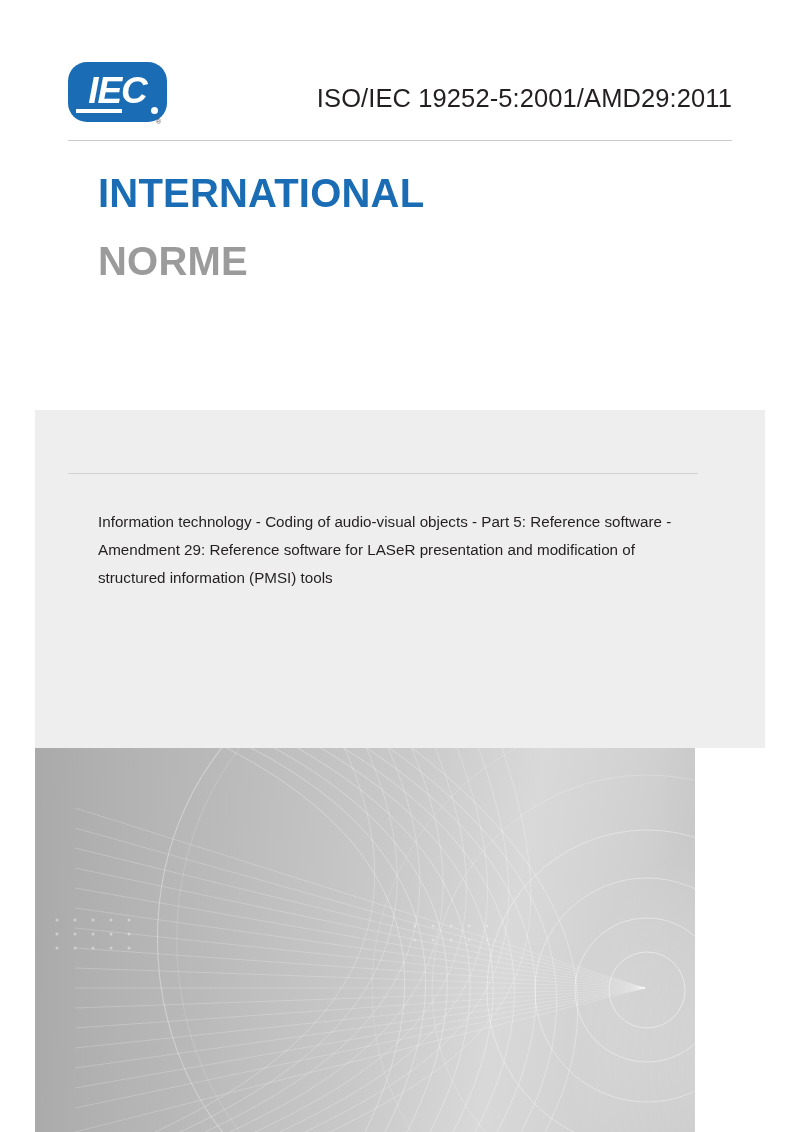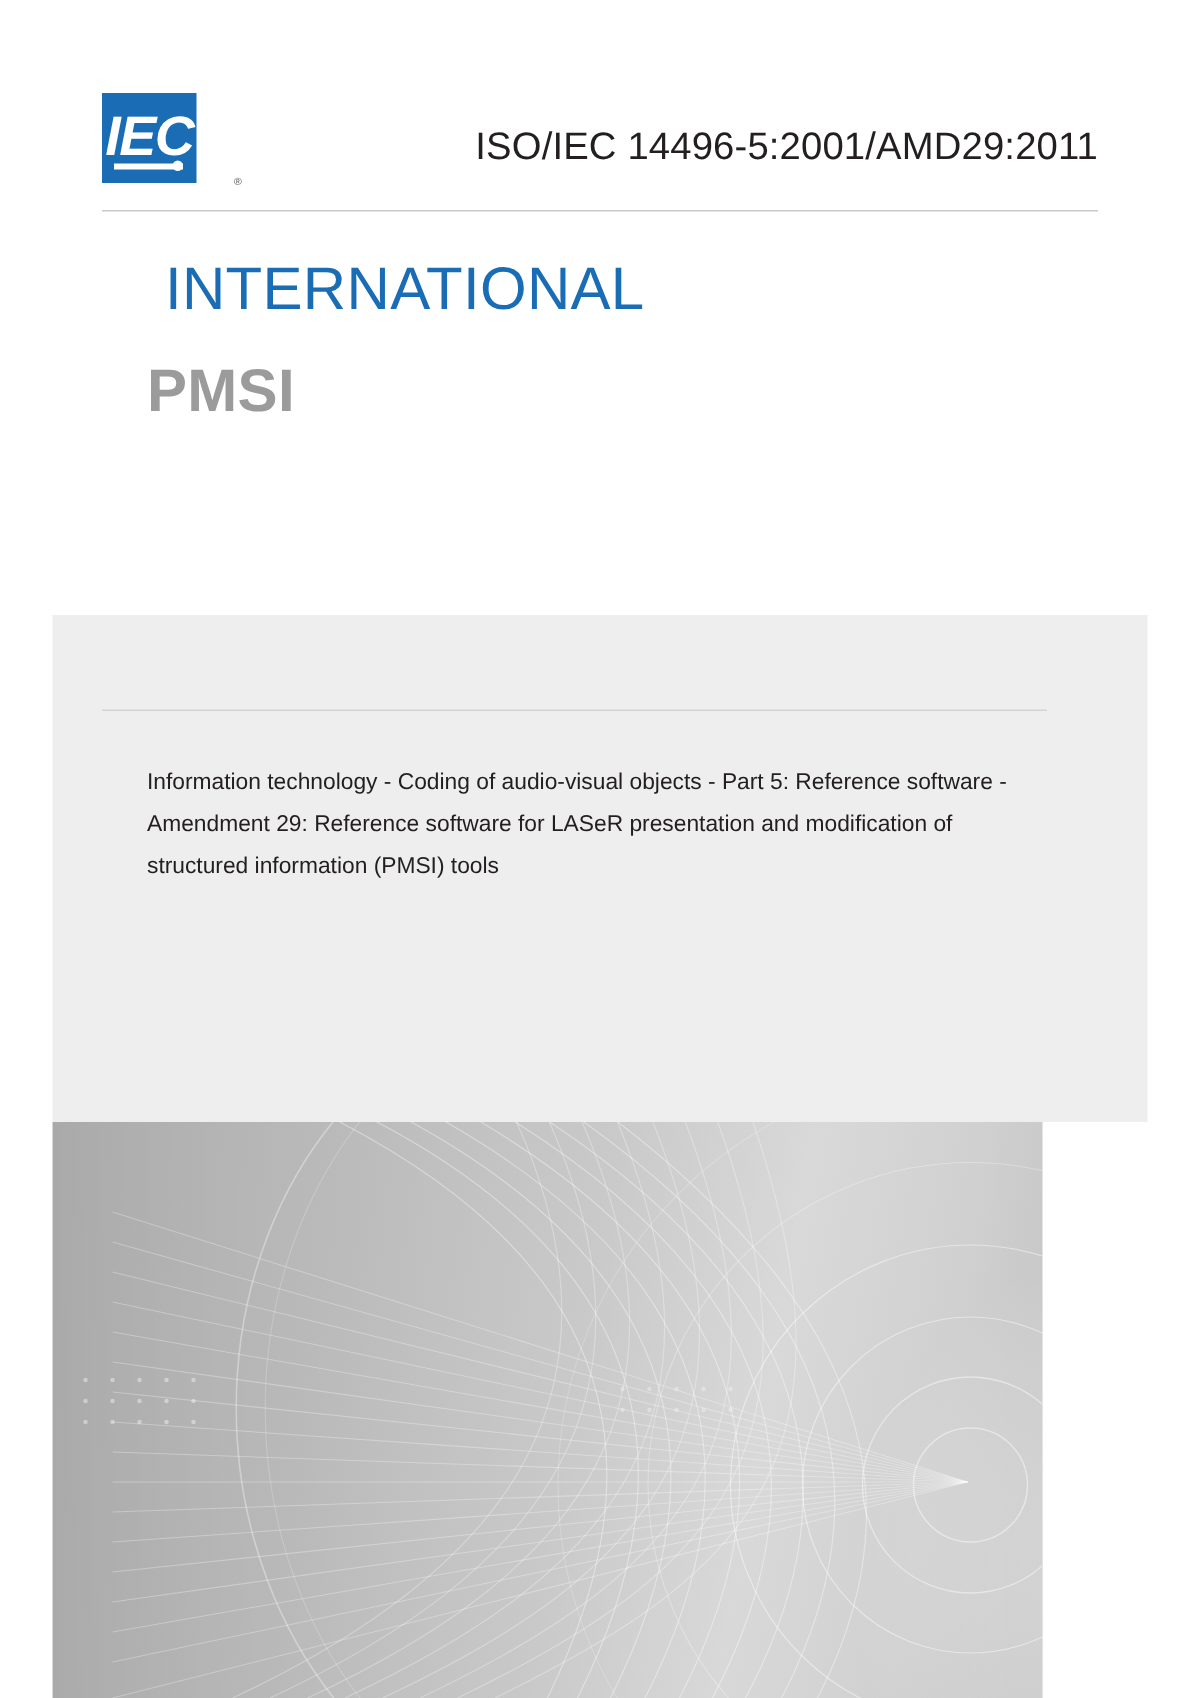--- a/index.html
+++ b/index.html
@@ -29,26 +29,27 @@
     left: 68px;
     top: 62px;
     width: 664px;
     height: 78px;
   }
 
   .logo {
     position: absolute;
     left: 0;
     top: 0;
-    width: 63px;
+    width: 99px;
     height: 60px;
     background: #1a6db5;
     display: flex;
     align-items: center;
     justify-content: center;
+    border-radius: 19px;
   }
   .logo-text {
     color: #ffffff;
     font-family: "Liberation Sans", sans-serif;
     font-weight: bold;
     font-style: italic;
     font-size: 37px;
     letter-spacing: -1px;
     line-height: 1;
     padding-bottom: 3px;
@@ -99,25 +100,24 @@
 
   
   .title-block {
     position: absolute;
     left: 98px;
     top: 170px;
     width: 620px;
   }
   .title-en {
     color: #1a6db5;
-    font-weight: normal;
+    font-weight: bold;
     font-size: 40px;
     line-height: 46px;
     letter-spacing: 0.2px;
-    margin-left: 12px;
   }
   .title-fr {
     margin-top: 22px;
     color: #9b9b9b;
     font-weight: bold;
     font-size: 40px;
     line-height: 46px;
     letter-spacing: 0.2px;
   }
 
@@ -165,30 +165,30 @@
 
 <div class="page">
 
   <div class="header">
     <div class="logo">
       <span class="logo-text">IEC</span>
       <span class="logo-bar"></span>
       <span class="logo-dot"></span>
     </div>
     <div class="logo-reg">®</div>
-    <div class="doc-number">ISO/IEC 14496-5:2001/AMD29:2011</div>
+    <div class="doc-number">ISO/IEC 19252-5:2001/AMD29:2011</div>
   </div>
   <div class="header-rule"></div>
 
   <div class="title-block">
     <div class="title-en">
       <div>INTERNATIONAL</div>
     </div>
     <div class="title-fr">
-      <div>PMSI</div>
+      <div>NORME</div>
     </div>
   </div>
 
   <div class="grey-panel"></div>
   <div class="panel-rule"></div>
   <div class="subtitle">Information technology - Coding of audio-visual objects - Part 5: Reference software - Amendment 29: Reference software for LASeR presentation and modification of structured information (PMSI) tools</div>
 
   <div class="artwork">
     <svg width="660" height="384" viewBox="0 0 660 384">
       <defs>

